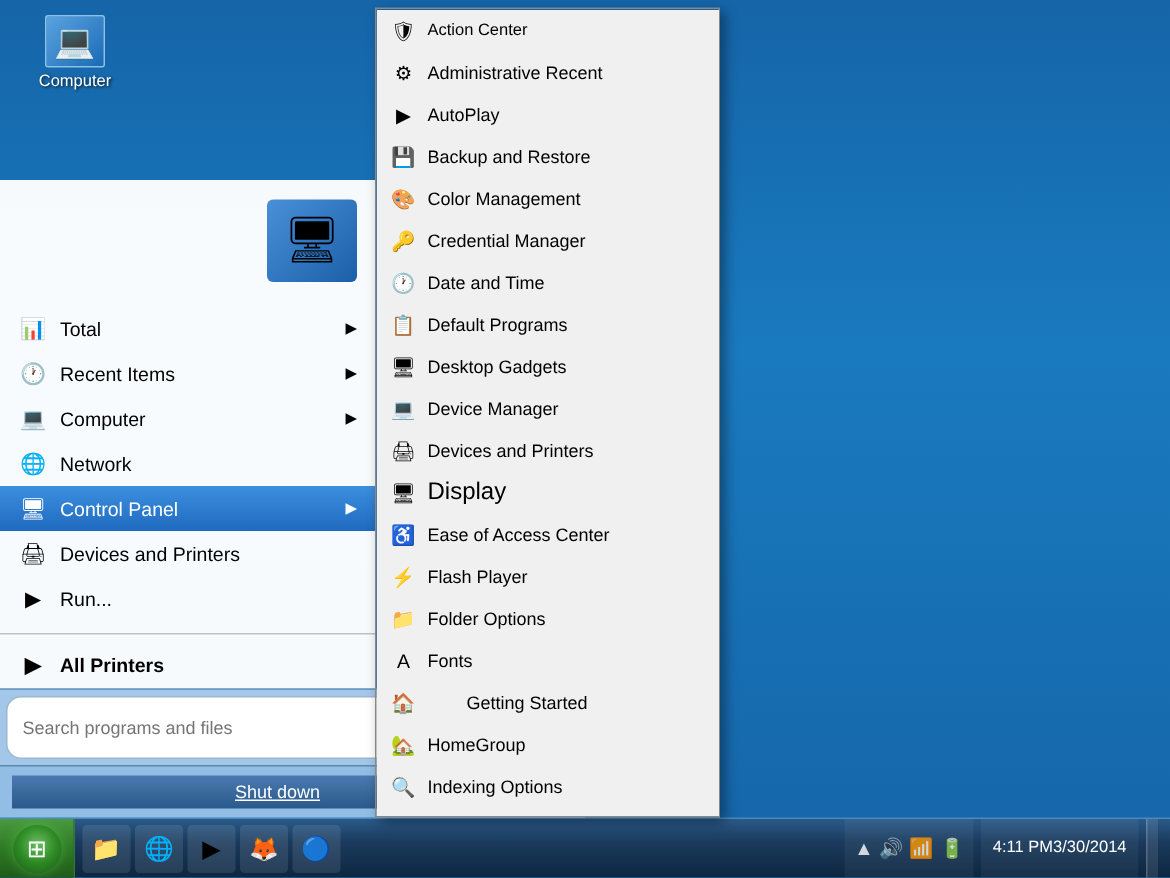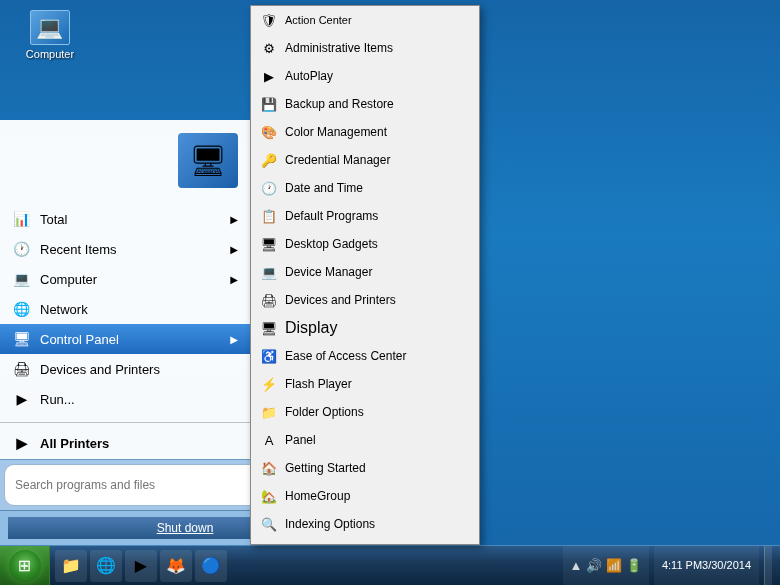--- a/index.html
+++ b/index.html
@@ -439,21 +439,21 @@
     </div>
   </div>
 
   <div class="control-panel-menu" id="cp-menu">
   <div class="cp-item">
         <span class="cp-item-icon">🛡</span>
         <span style="font-size: 11px;">Action Center</span>
       </div>
       <div class="cp-item">
         <span class="cp-item-icon">⚙</span>
-        <span style="font-size: 12px;">Administrative Items</span>
+        <span style="font-size: 12px;">Administrative Recent</span>
       </div>
       <div class="cp-item">
         <span class="cp-item-icon">▶</span>
         <span style="font-size: 12px;">AutoPlay</span>
       </div>
       <div class="cp-item">
         <span class="cp-item-icon">💾</span>
         <span style="font-size: 12px;">Backup and Restore</span>
       </div>
       <div class="cp-item">
@@ -495,25 +495,25 @@
       <div class="cp-item">
         <span class="cp-item-icon">⚡</span>
         <span style="font-size: 12px;">Flash Player</span>
       </div>
       <div class="cp-item">
         <span class="cp-item-icon">📁</span>
         <span style="font-size: 12px;">Folder Options</span>
       </div>
       <div class="cp-item">
         <span class="cp-item-icon">A</span>
-        <span style="font-size: 12px;">Panel</span>
+        <span style="font-size: 12px;">Fonts</span>
       </div>
       <div class="cp-item">
         <span class="cp-item-icon">🏠</span>
-        <span style="font-size: 12px;">Getting Started</span>
+        <span style="font-size: 12px; margin-left: 26px;">Getting Started</span>
       </div>
       <div class="cp-item">
         <span class="cp-item-icon">🏡</span>
         <span style="font-size: 12px;">HomeGroup</span>
       </div>
       <div class="cp-item">
         <span class="cp-item-icon">🔍</span>
         <span style="font-size: 12px;">Indexing Options</span>
       </div>
       <div class="cp-item">

